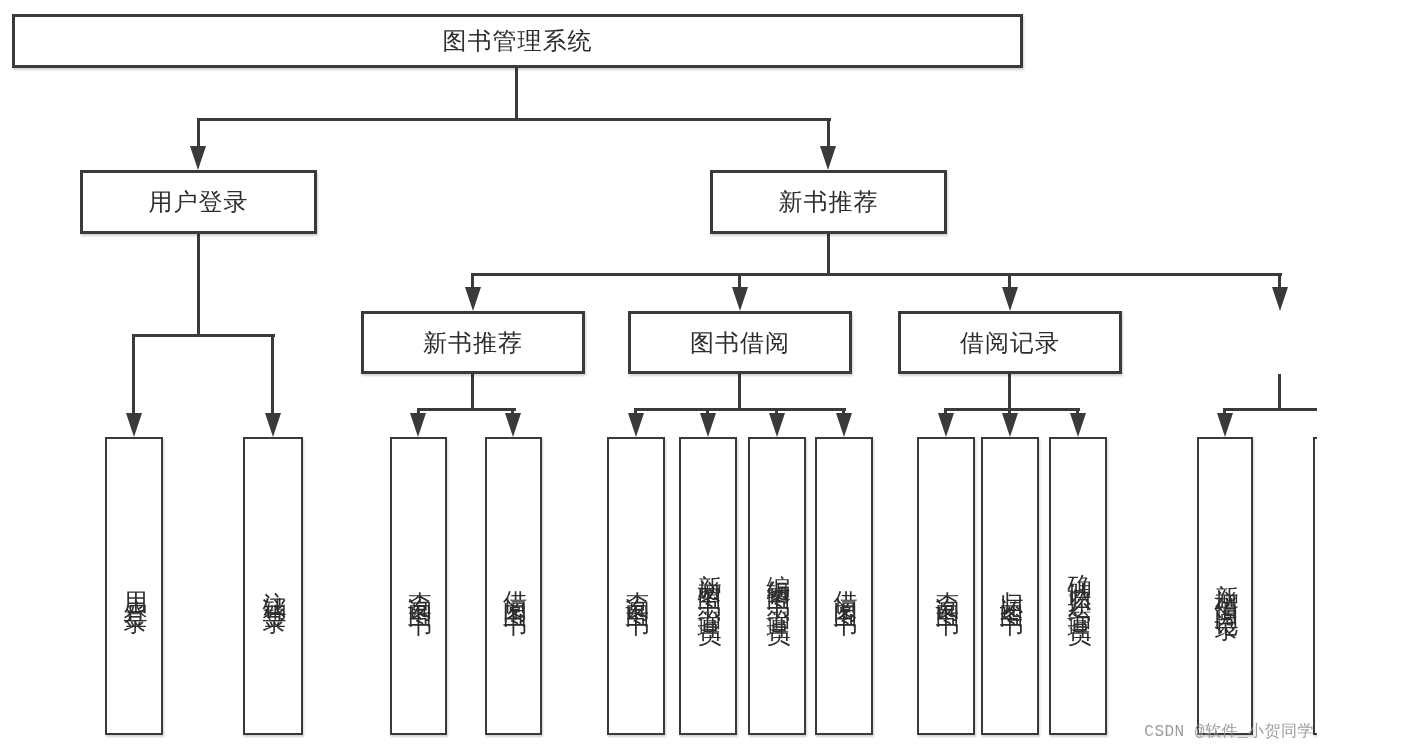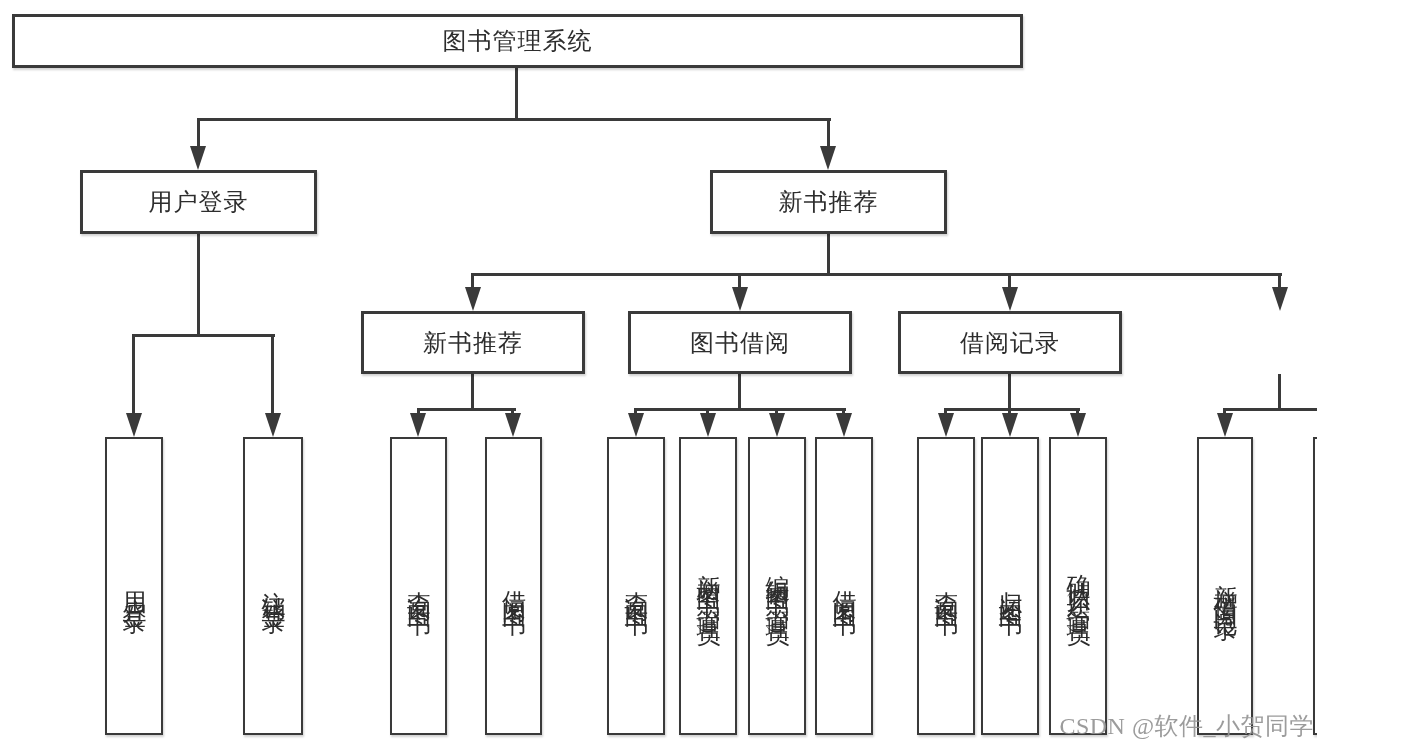--- a/index.html
+++ b/index.html
@@ -2,21 +2,21 @@
 <html><head>
 <meta charset="utf-8">
 <style>
   html, body { margin: 0; padding: 0; background: #ffffff; }
   .stage {
     position: relative;
     width: 1317px;
     height: 747px;
     background: #ffffff;
     overflow: hidden;
-    font-family: Liberation Serif, serif;
+    font-family: Liberation Mono, monospace;
     color: #2d2d2d;
   }
   
   .ln {
     position: absolute;
     background: #3a3a3a;
   }
   
   .ah {
     position: absolute;
@@ -49,21 +49,21 @@
     writing-mode: vertical-rl;
     text-orientation: mixed;
     letter-spacing: 7px;
     line-height: 1.05;
     white-space: nowrap;
   }
   .watermark {
     position: absolute;
     right: 3px;
     bottom: 5px;
-    font-size: 24px;
+    font-size: 16px;
     letter-spacing: 0.5px;
     color: rgba(148,148,148,0.92);
     z-index: 5;
   }
 </style>
 </head>
 <body>
 
 <div class="stage">
 

